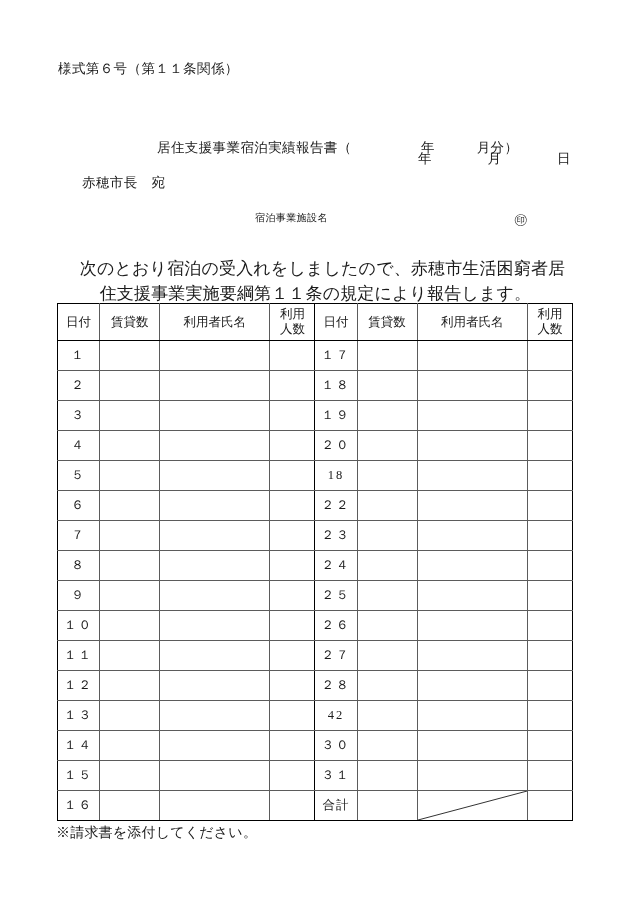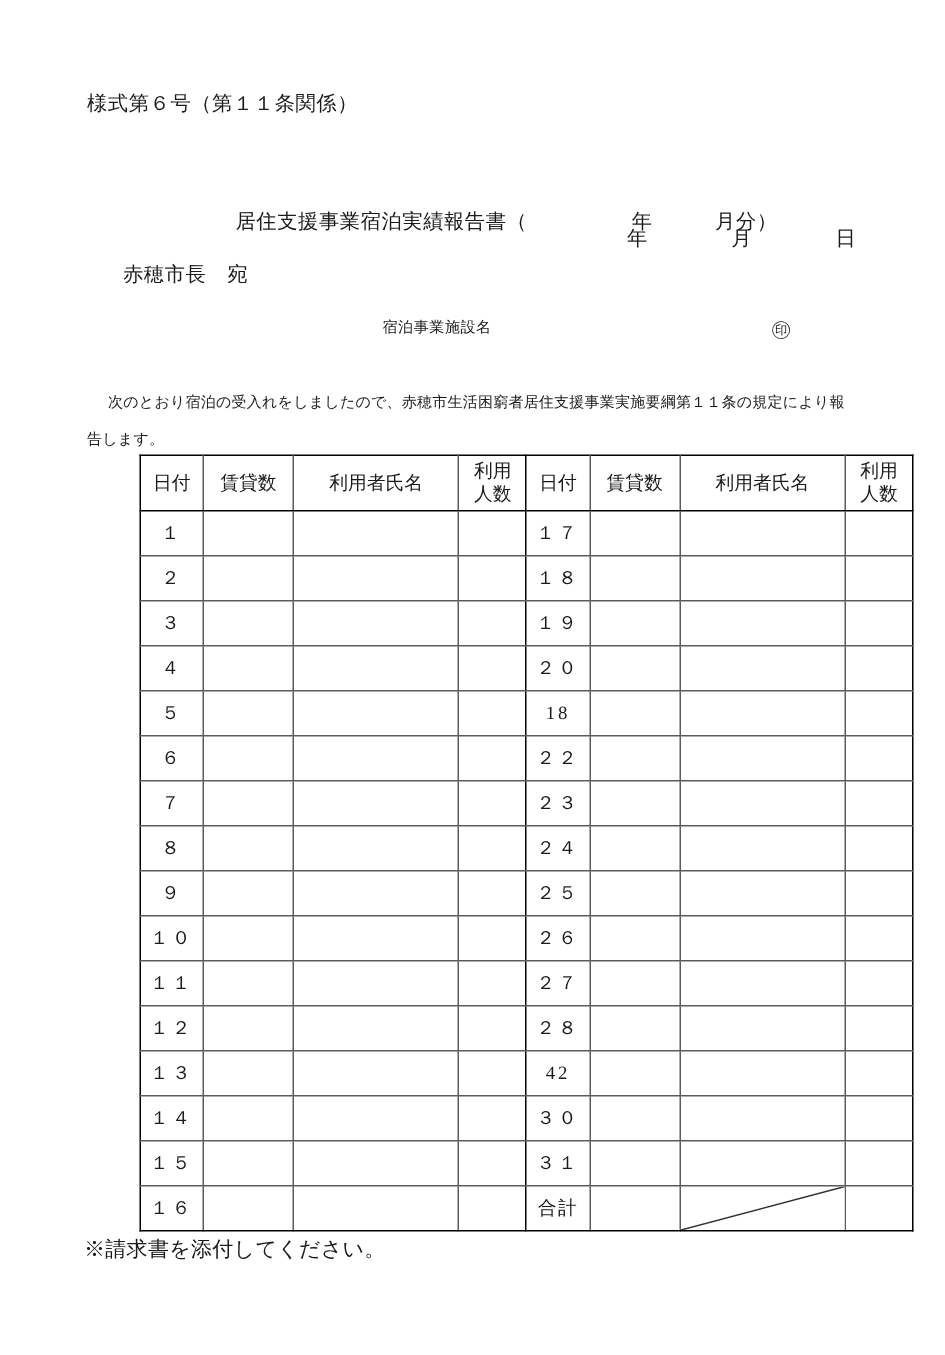--- a/index.html
+++ b/index.html
@@ -67,24 +67,25 @@
     left: 514px;
     top: 211px;
     font-size: 13.5px;
   }
 
   #body-text {
     position: absolute;
     left: 58px;
     top: 256px;
     width: 515px;
-    font-size: 10px;
+    font-size: 17px;
     line-height: 25px;
     text-indent: 14px;
     letter-spacing: 0.15px;
+    text-align: center;
   }
 
   #footer-note {
     left: 56px;
     top: 824px;
     font-size: 14px;
     letter-spacing: 0.2px;
   }
 
   
@@ -109,21 +110,20 @@
     background: #ffffff;
   }
   #ledger-table th {
     height: 36px;
     font-size: 12.5px;
   }
 
   
   #ledger-table {
     border: 1.6px solid #000;
-    margin-left: 36px;
   }
   #ledger-table tr > *:first-child { border-left: 1.6px solid #000; }
   #ledger-table tr > *:last-child  { border-right: 1.6px solid #000; }
   #ledger-table thead th { border-top: 1.6px solid #000; border-bottom: 1.6px solid #000; }
   #ledger-table tbody tr:last-child > * { border-bottom: 1.6px solid #000; }
 
   
   .mid-left  { border-right: 1.7px solid #000 !important; }
   .mid-right { border-left: 1.7px solid #000 !important; }
 

